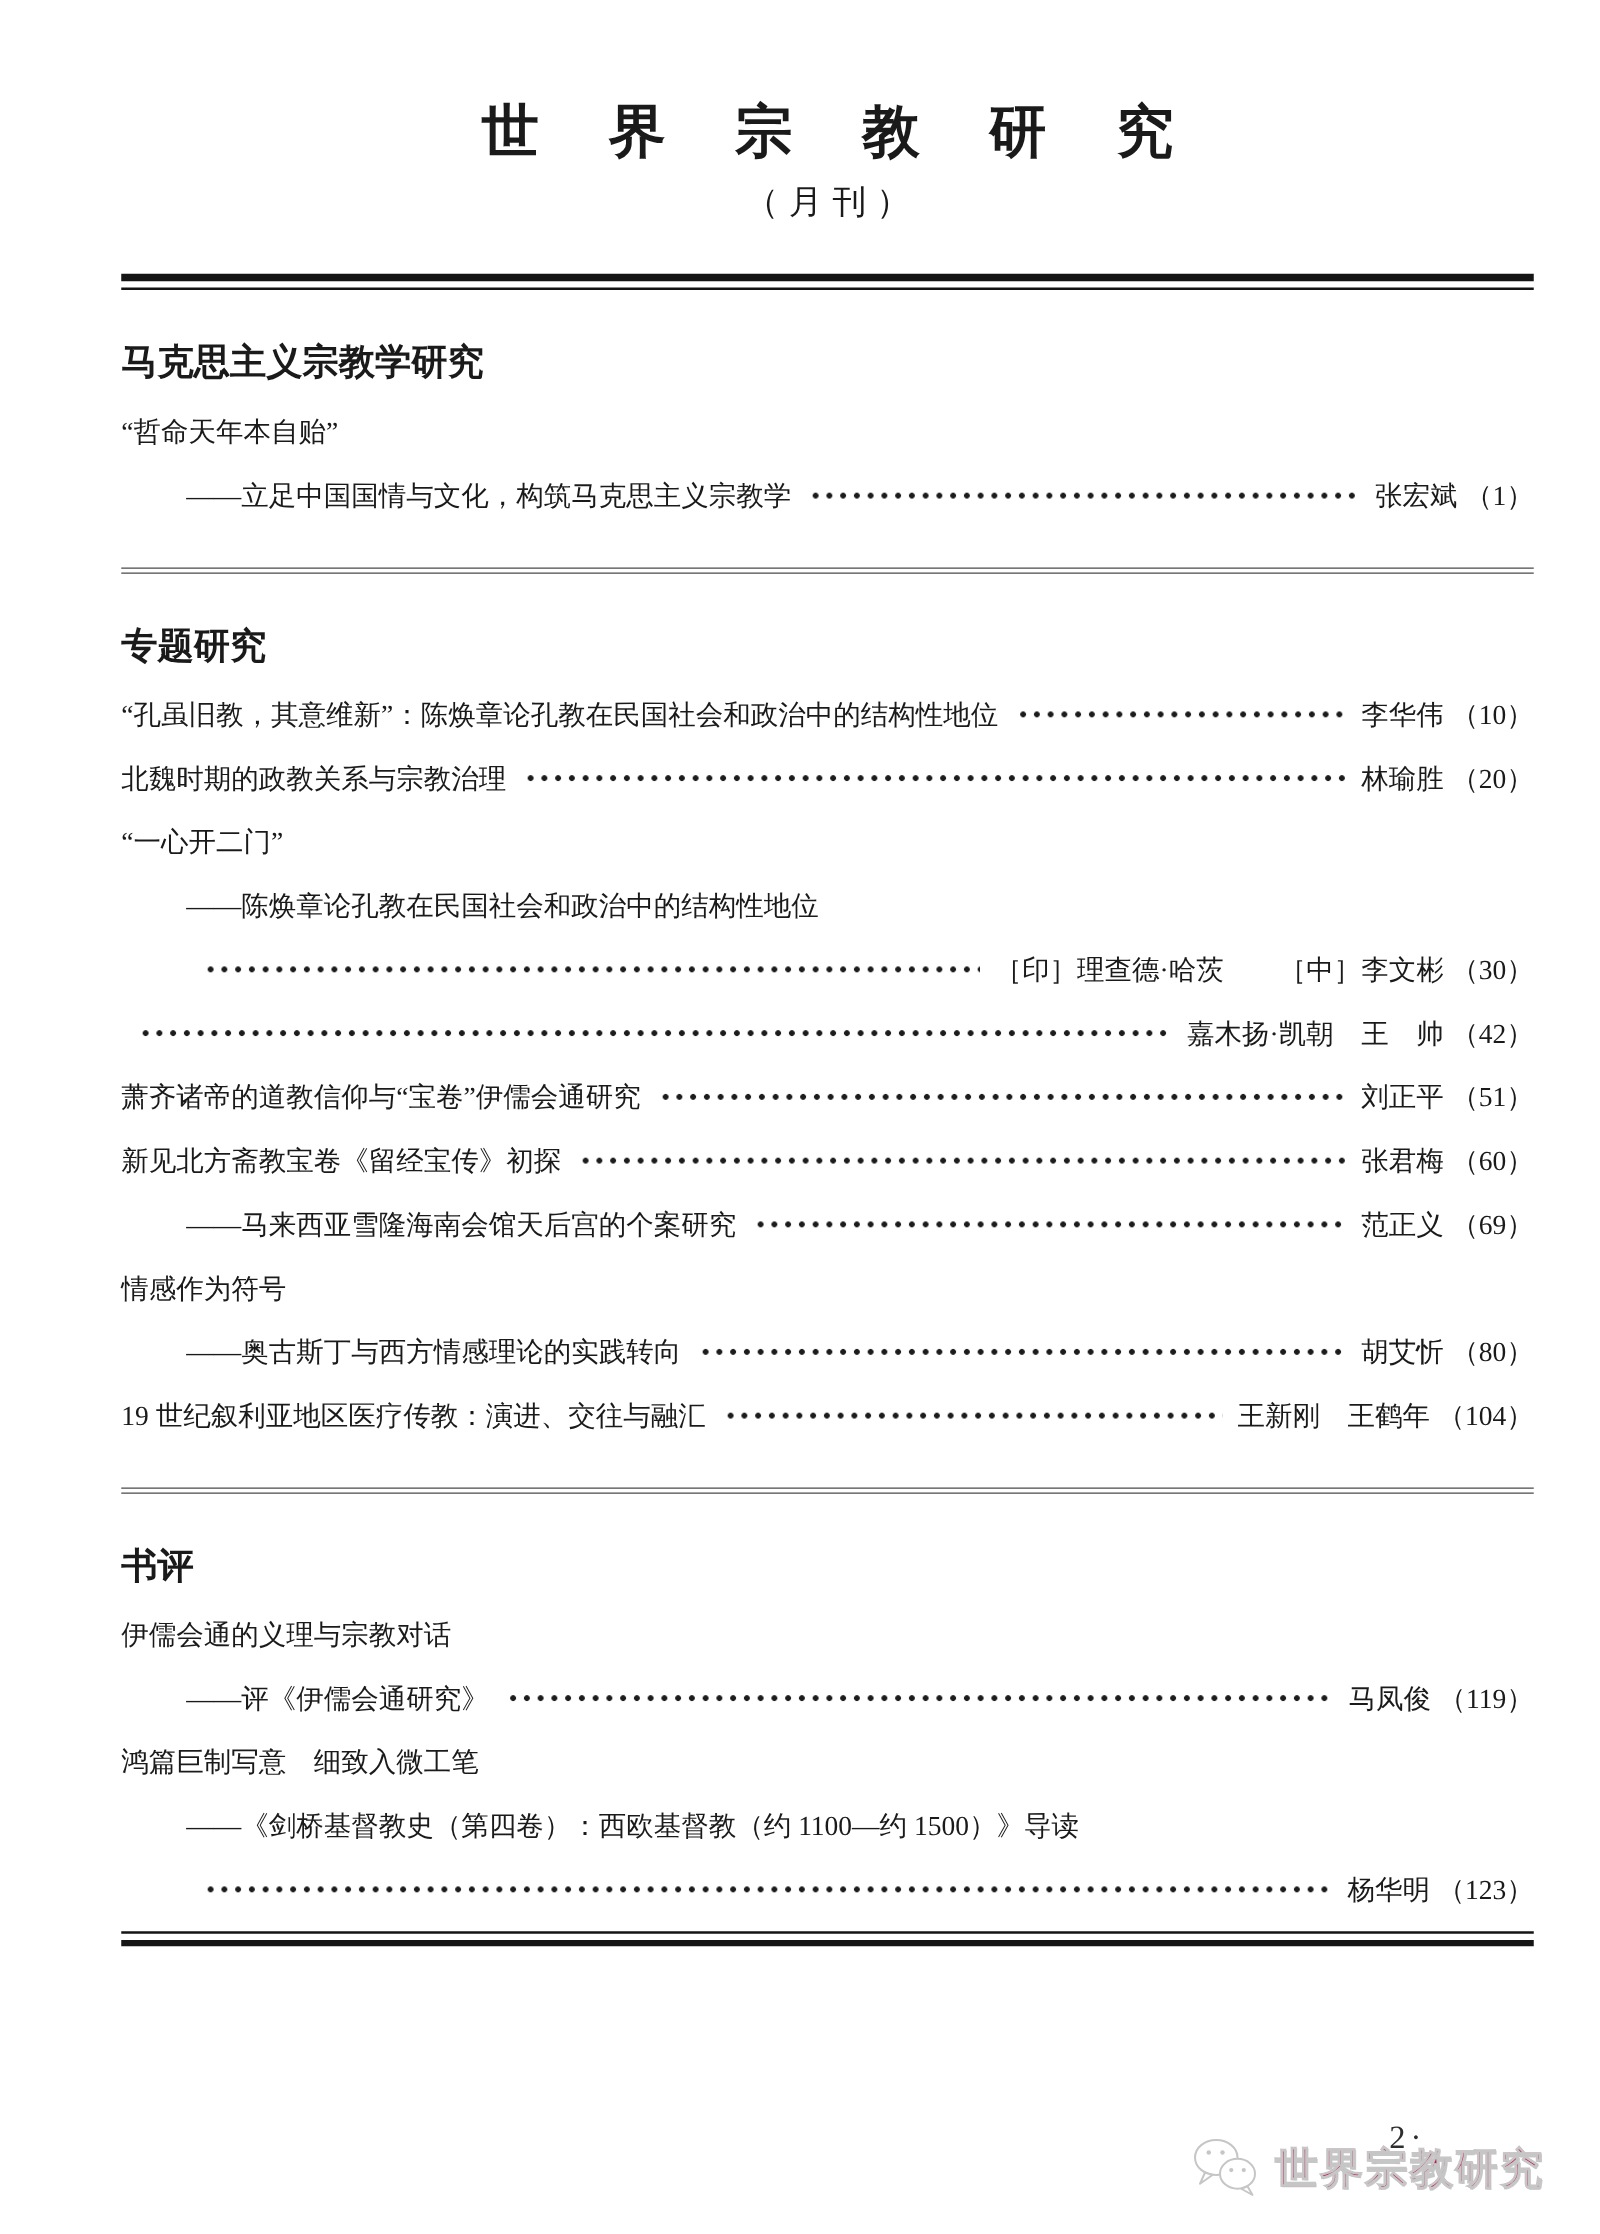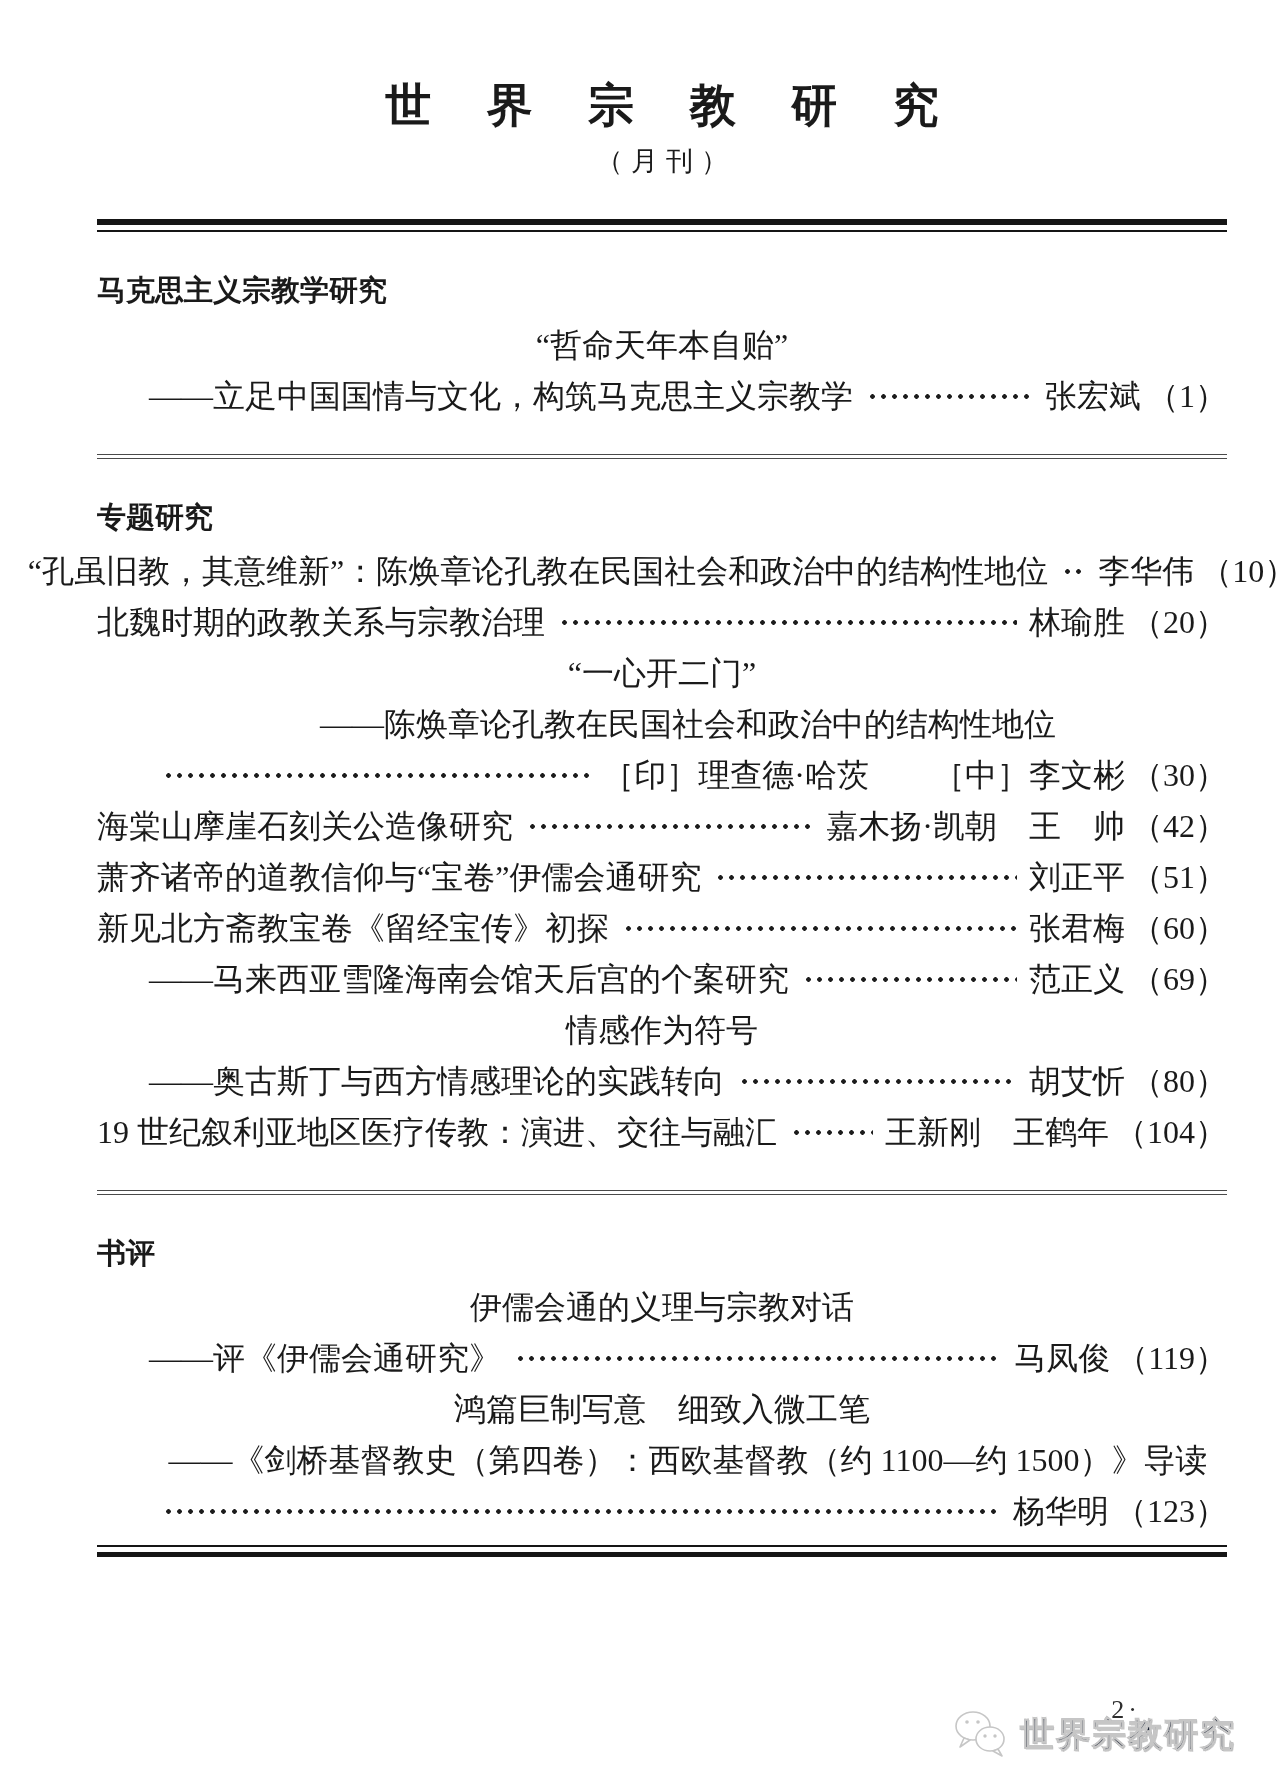--- a/index.html
+++ b/index.html
@@ -33,23 +33,22 @@
   .separator-rule { margin-top: 44px; border-top: 1px solid #4a4a4a; border-bottom: 1px solid #4a4a4a; height: 3px; }
 
   .section-heading {
     margin-top: 42px;
     font-family: "Liberation Sans", "DejaVu Sans", sans-serif;
     font-weight: 700; font-size: 29px; line-height: 1.15;
   }
   .toc-line {
     display: flex; align-items: baseline;
     margin-top: 24px;
-    font-size: 32px; line-height: 27px;
+    font-size: 22px; line-height: 27px;
     white-space: pre;
-    justify-content: center;
   }
   .toc-line.indent { padding-left: 52px; }
   .entry-text { white-space: pre; }
   .leader {
     flex: 1 1 auto;
     min-width: 24px;
     height: 18px;
     margin: 0 12px 0 14px;
     align-self: center;
     background-image: radial-gradient(circle, #1c1c1c 2px, rgba(0,0,0,0) 2.6px);
@@ -68,21 +67,21 @@
   .wm-wrap { position: relative; display: flex; align-items: center; gap: 10px; }
   .footer-page-no {
     position: absolute; right: 95px; top: -14px;
     font-size: 26px; color: #2e2e2e; z-index: 0;
     letter-spacing: 4px;
   }
   .watermark-text {
     position: relative; z-index: 1;
     font-family: Liberation Sans, sans-serif;
     font-weight: 700; font-size: 34px; letter-spacing: 2px;
-    color: #0f172a;
+    color: #be185d;
     -webkit-text-stroke: 1px #c6c6c6;
     text-shadow: 1px 1px 0 #cccccc;
   }
   .wm-icon { position: relative; z-index: 1; }
 </style>
 </head>
 <body>
 
 <div class="page">
 
@@ -97,21 +96,21 @@
       <div class="section-heading">马克思主义宗教学研究</div>
       <div class="toc-line"><span class="entry-text">“哲命天年本自贻”</span></div>
       <div class="toc-line indent"><span class="entry-text">——立足中国国情与文化，构筑马克思主义宗教学</span><span class="leader"></span><span class="authors">张宏斌</span><span class="page-no">（1）</span></div>
       <div class="separator-rule"></div>
       <div class="section-heading">专题研究</div>
       <div class="toc-line"><span class="entry-text">“孔虽旧教，其意维新”：陈焕章论孔教在民国社会和政治中的结构性地位</span><span class="leader"></span><span class="authors">李华伟</span><span class="page-no">（10）</span></div>
       <div class="toc-line"><span class="entry-text">北魏时期的政教关系与宗教治理</span><span class="leader"></span><span class="authors">林瑜胜</span><span class="page-no">（20）</span></div>
       <div class="toc-line"><span class="entry-text">“一心开二门”</span></div>
       <div class="toc-line indent"><span class="entry-text">——陈焕章论孔教在民国社会和政治中的结构性地位</span></div>
       <div class="toc-line indent"><span class="entry-text"></span><span class="leader"></span><span class="authors">［印］理查德·哈茨　　［中］李文彬</span><span class="page-no">（30）</span></div>
-      <div class="toc-line"><span class="entry-text">海棠山摩崖石刻关公造像研究</span><span class="leader"></span><span class="authors">嘉木扬·凯朝　王　帅</span><span class="page-no">（42）</span></div>
+      <div class="toc-line"><span class="leader"></span><span class="authors">嘉木扬·凯朝　王　帅</span><span class="page-no">（42）</span></div>
       <div class="toc-line"><span class="entry-text">萧齐诸帝的道教信仰与“宝卷”伊儒会通研究</span><span class="leader"></span><span class="authors">刘正平</span><span class="page-no">（51）</span></div>
       <div class="toc-line"><span class="entry-text">新见北方斋教宝卷《留经宝传》初探</span><span class="leader"></span><span class="authors">张君梅</span><span class="page-no">（60）</span></div>
       <div class="toc-line indent"><span class="entry-text">——马来西亚雪隆海南会馆天后宫的个案研究</span><span class="leader"></span><span class="authors">范正义</span><span class="page-no">（69）</span></div>
       <div class="toc-line"><span class="entry-text">情感作为符号</span></div>
       <div class="toc-line indent"><span class="entry-text">——奥古斯丁与西方情感理论的实践转向</span><span class="leader"></span><span class="authors">胡艾忻</span><span class="page-no">（80）</span></div>
       <div class="toc-line"><span class="entry-text">19 世纪叙利亚地区医疗传教：演进、交往与融汇</span><span class="leader"></span><span class="authors">王新刚　王鹤年</span><span class="page-no">（104）</span></div>
       <div class="separator-rule"></div>
       <div class="section-heading">书评</div>
       <div class="toc-line"><span class="entry-text">伊儒会通的义理与宗教对话</span></div>
       <div class="toc-line indent"><span class="entry-text">——评《伊儒会通研究》</span><span class="leader"></span><span class="authors">马凤俊</span><span class="page-no">（119）</span></div>

